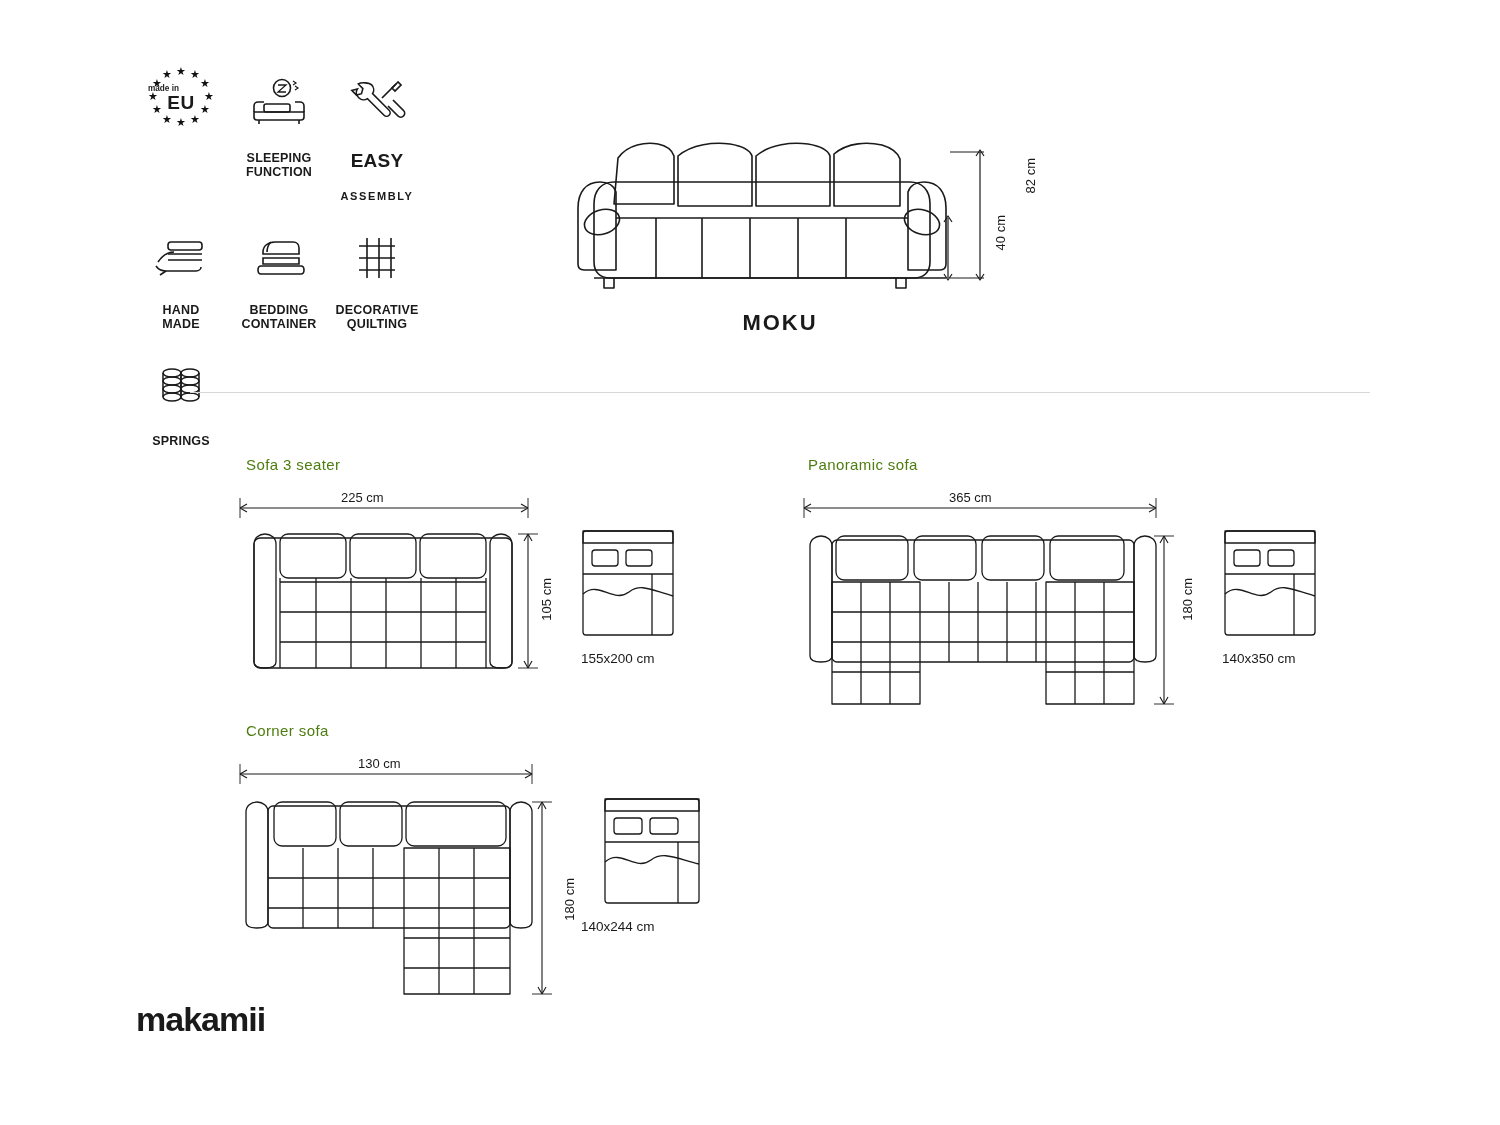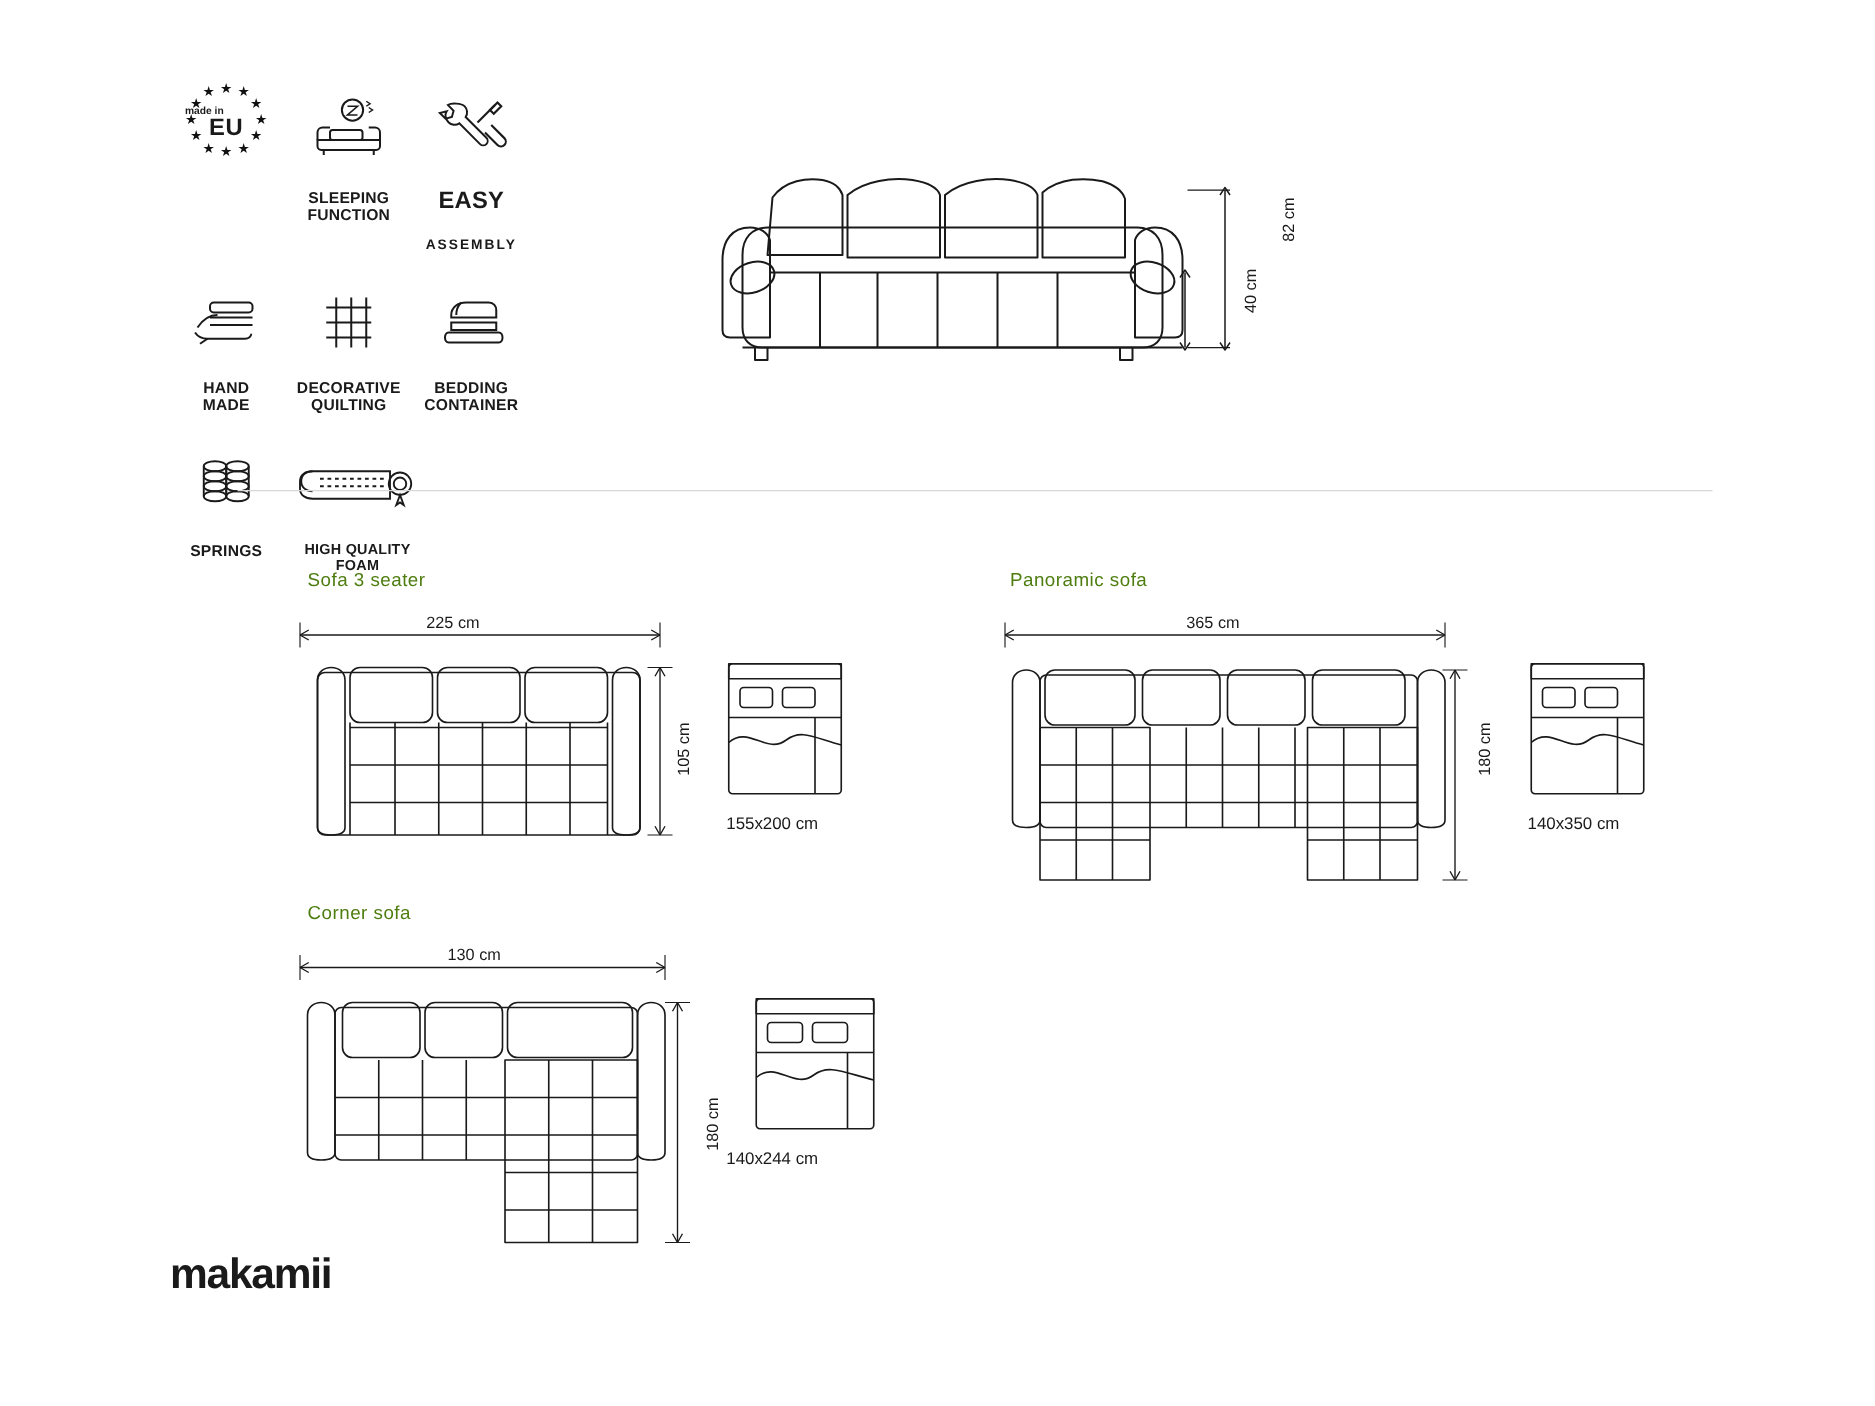--- a/index.html
+++ b/index.html
@@ -124,40 +124,40 @@
             <path d="M4 34c2 3 6 5 10 5h30c3 0 5-2 5-4"></path>
             <path d="M14 39l-6 4"></path>
           </svg>
         </div>
         <div class="flabel" style="white-space:pre-line">HAND
 MADE</div>
       </div>
 
       <div class="fcell">
         <div class="ficon">
-          <svg width="48" height="50" viewBox="0 0 48 50" fill="none" stroke="#1a1a1a" stroke-width="1.6">
-            <path d="M6 12h36M6 24h36M6 36h36"></path>
-            <path d="M14 4v40M26 4v40M38 4v40"></path>
-          </svg>
-        </div>
-        <div class="flabel" style="white-space:pre-line">DECORATIVE
-QUILTING</div>
-      </div>
-
-      <div class="fcell">
-        <div class="ficon">
           <svg width="56" height="52" viewBox="0 0 56 52" fill="none" stroke="#1a1a1a" stroke-width="1.6">
             <path d="M12 20c0-6 5-10 12-10h18c4 0 6 3 6 6v6H12z"></path>
             <path d="M12 26h36v6H12z"></path>
             <path d="M10 34h40c2 0 3 2 3 4s-1 4-3 4H10c-2 0-3-2-3-4s1-4 3-4z"></path>
             <path d="M20 10c-3 3-4 6-4 10"></path>
           </svg>
         </div>
         <div class="flabel" style="white-space:pre-line">BEDDING
 CONTAINER</div>
+      </div>
+
+      <div class="fcell">
+        <div class="ficon">
+          <svg width="48" height="50" viewBox="0 0 48 50" fill="none" stroke="#1a1a1a" stroke-width="1.6">
+            <path d="M6 12h36M6 24h36M6 36h36"></path>
+            <path d="M14 4v40M26 4v40M38 4v40"></path>
+          </svg>
+        </div>
+        <div class="flabel" style="white-space:pre-line">DECORATIVE
+QUILTING</div>
       </div>
     </div>
 
     <div class="frow" style="margin-top:22px;">
 
       <div class="fcell">
         <div class="ficon">
           <svg width="46" height="52" viewBox="0 0 46 52" fill="none" stroke="#1a1a1a" stroke-width="1.5">
             <g>
               <ellipse cx="14" cy="10" rx="9" ry="4"></ellipse>
@@ -171,34 +171,20 @@
               <ellipse cx="32" cy="18" rx="9" ry="4"></ellipse>
               <ellipse cx="32" cy="26" rx="9" ry="4"></ellipse>
               <ellipse cx="32" cy="34" rx="9" ry="4"></ellipse>
               <path d="M23 10v24M41 10v24"></path>
             </g>
           </svg>
         </div>
         <div class="flabel">SPRINGS</div>
       </div>
 
-      <div class="fcell" style="width:112px;">
-        <div class="ficon">
-          <svg width="104" height="52" viewBox="0 0 104 52" fill="none" stroke="#1a1a1a" stroke-width="1.5">
-            <path d="M6 22c0-5 4-8 10-8h62v22H16c-6 0-10-3-10-8z"></path>
-            <path d="M16 14c-5 0-9 3-9 8s4 8 9 8"></path>
-            <path d="M22 20h52M22 26h52" stroke-dasharray="3 3"></path>
-            <circle cx="86" cy="24" r="9"></circle>
-            <circle cx="86" cy="24" r="5"></circle>
-            <path d="M86 33l-3 8 3-2 3 2z"></path>
-          </svg>
-        </div>
-        <div class="flabel" style="white-space:pre-line;font-size:11.5px;">HIGH QUALITY
-FOAM</div>
-      </div>
     </div>
   </div>
 
   <div class="hero">
     <svg width="480" height="220" viewBox="0 0 480 220" fill="none" stroke="#1a1a1a" stroke-width="1.6" stroke-linejoin="round">
 
       <path d="M58 58c10-14 28-16 40-14 10 2 14 6 16 12v48H54z"></path>
       <path d="M118 56c14-12 36-14 52-12 12 2 20 6 22 12v50h-74z"></path>
       <path d="M196 56c14-12 36-14 52-12 12 2 20 6 22 12v50h-74z"></path>
       <path d="M274 54c14-12 34-12 48-9 10 3 16 8 18 14v47h-66z"></path>
@@ -220,20 +206,21 @@
       <path d="M420 52v126" stroke-width="1.2"></path>
       <path d="M416 56l4-6 4 6M416 174l4 6 4-6" stroke-width="1.2"></path>
       <path d="M390 52h34M390 178h34" stroke-width="1"></path>
 
       <path d="M388 118v60" stroke-width="1.2"></path>
       <path d="M384 122l4-6 4 6M384 174l4 6 4-6" stroke-width="1.2"></path>
     </svg>
   </div>
   <div class="dimlabel vert" style="left:1023px;top:158px;">82 cm</div>
   <div class="dimlabel vert" style="left:993px;top:215px;">40 cm</div>
+  <div class="hero-title">MOKU</div>
 
   <div class="divider"></div>
 
   <div class="vtitle" style="left:246px;top:456px;">Sofa 3 seater</div>
 
   <div style="position:absolute;left:236px;top:490px;">
     <svg width="300" height="190" viewBox="0 0 300 190" fill="none" stroke="#1a1a1a" stroke-width="1.3" stroke-linejoin="round">
 
       <path d="M4 18h288" stroke-width="1.1"></path>
       <path d="M4 18l7-4M4 18l7 4M292 18l-7-4M292 18l-7 4" stroke-width="1.1"></path>

